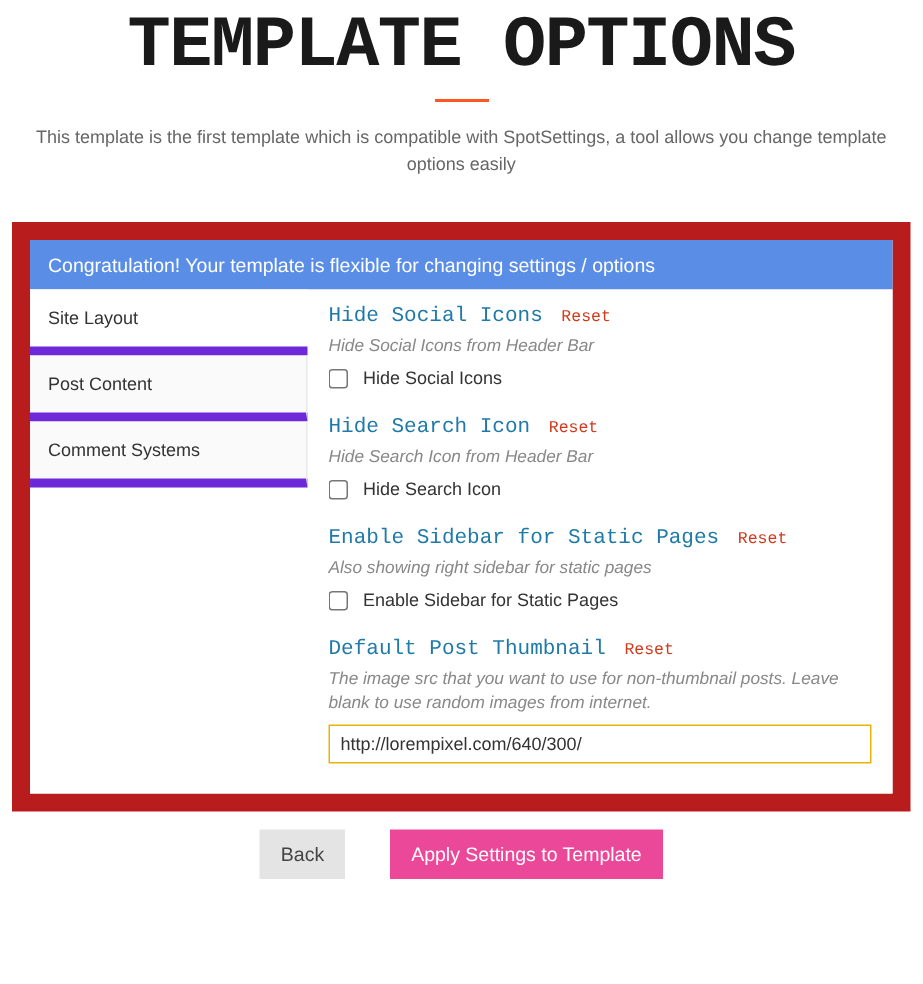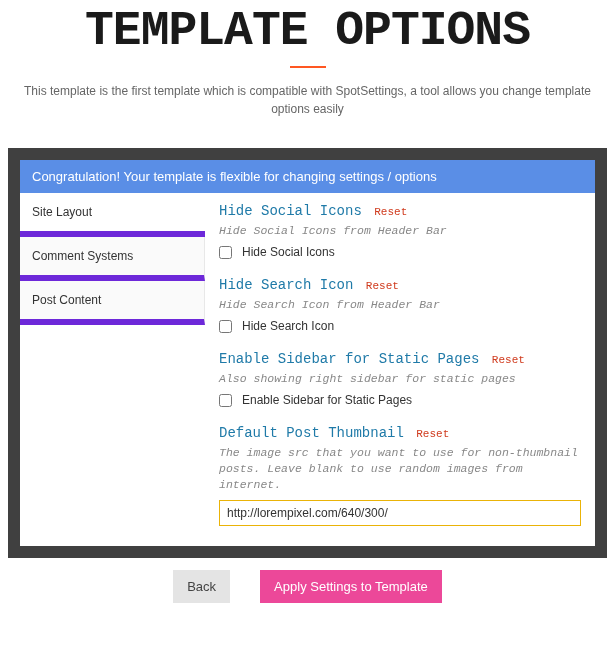--- a/index.html
+++ b/index.html
@@ -27,21 +27,21 @@
     }
     .subtitle {
       text-align: center;
       color: #666;
       font-size: 12px;
       line-height: 1.5;
       padding: 0 20px 20px;
     }
     .panel-wrap {
       padding: 12px;
-      background: #404040;
+      background: #b91c1c;
       margin: 10px 8px 0;
     }
     .panel {
       background: #fff;
     }
     .panel-header {
       background: #5a8ee6;
       color: #fff;
       font-size: 13px;
       padding: 9px 12px;
@@ -85,21 +85,20 @@
       font-size: 11px;
       margin-left: 4px;
       cursor: pointer;
     }
     .opt-desc {
       color: #888;
       font-style: italic;
       font-size: 11.5px;
       margin-bottom: 6px;
       line-height: 1.4;
-      font-family: Liberation Mono, monospace;
     }
     .opt-control {
       display: flex;
       align-items: center;
       font-size: 12px;
       color: #333;
     }
     .opt-control input[type=checkbox] {
       margin-right: 10px;
       width: 13px;
@@ -144,22 +143,22 @@
 <p class="subtitle">This template is the first template which is compatible with SpotSettings,
 a tool allows you change template options easily</p>
 
 <div class="panel-wrap">
   <div class="panel">
     <div class="panel-header">Congratulation! Your template is flexible for changing settings / options</div>
     <div class="panel-body">
 
       <div class="sidebar">
         <div class="sidebar-item active">Site Layout</div>
+        <div class="sidebar-item">Post Content</div>
         <div class="sidebar-item">Comment Systems</div>
-        <div class="sidebar-item">Post Content</div>
       </div>
 
       <div class="content">
 
         <div class="opt-block">
           <div class="opt-title">
             <span>Hide Social Icons</span>
             <span class="reset">Reset</span>
           </div>
           <div class="opt-desc">Hide Social Icons from Header Bar</div>

